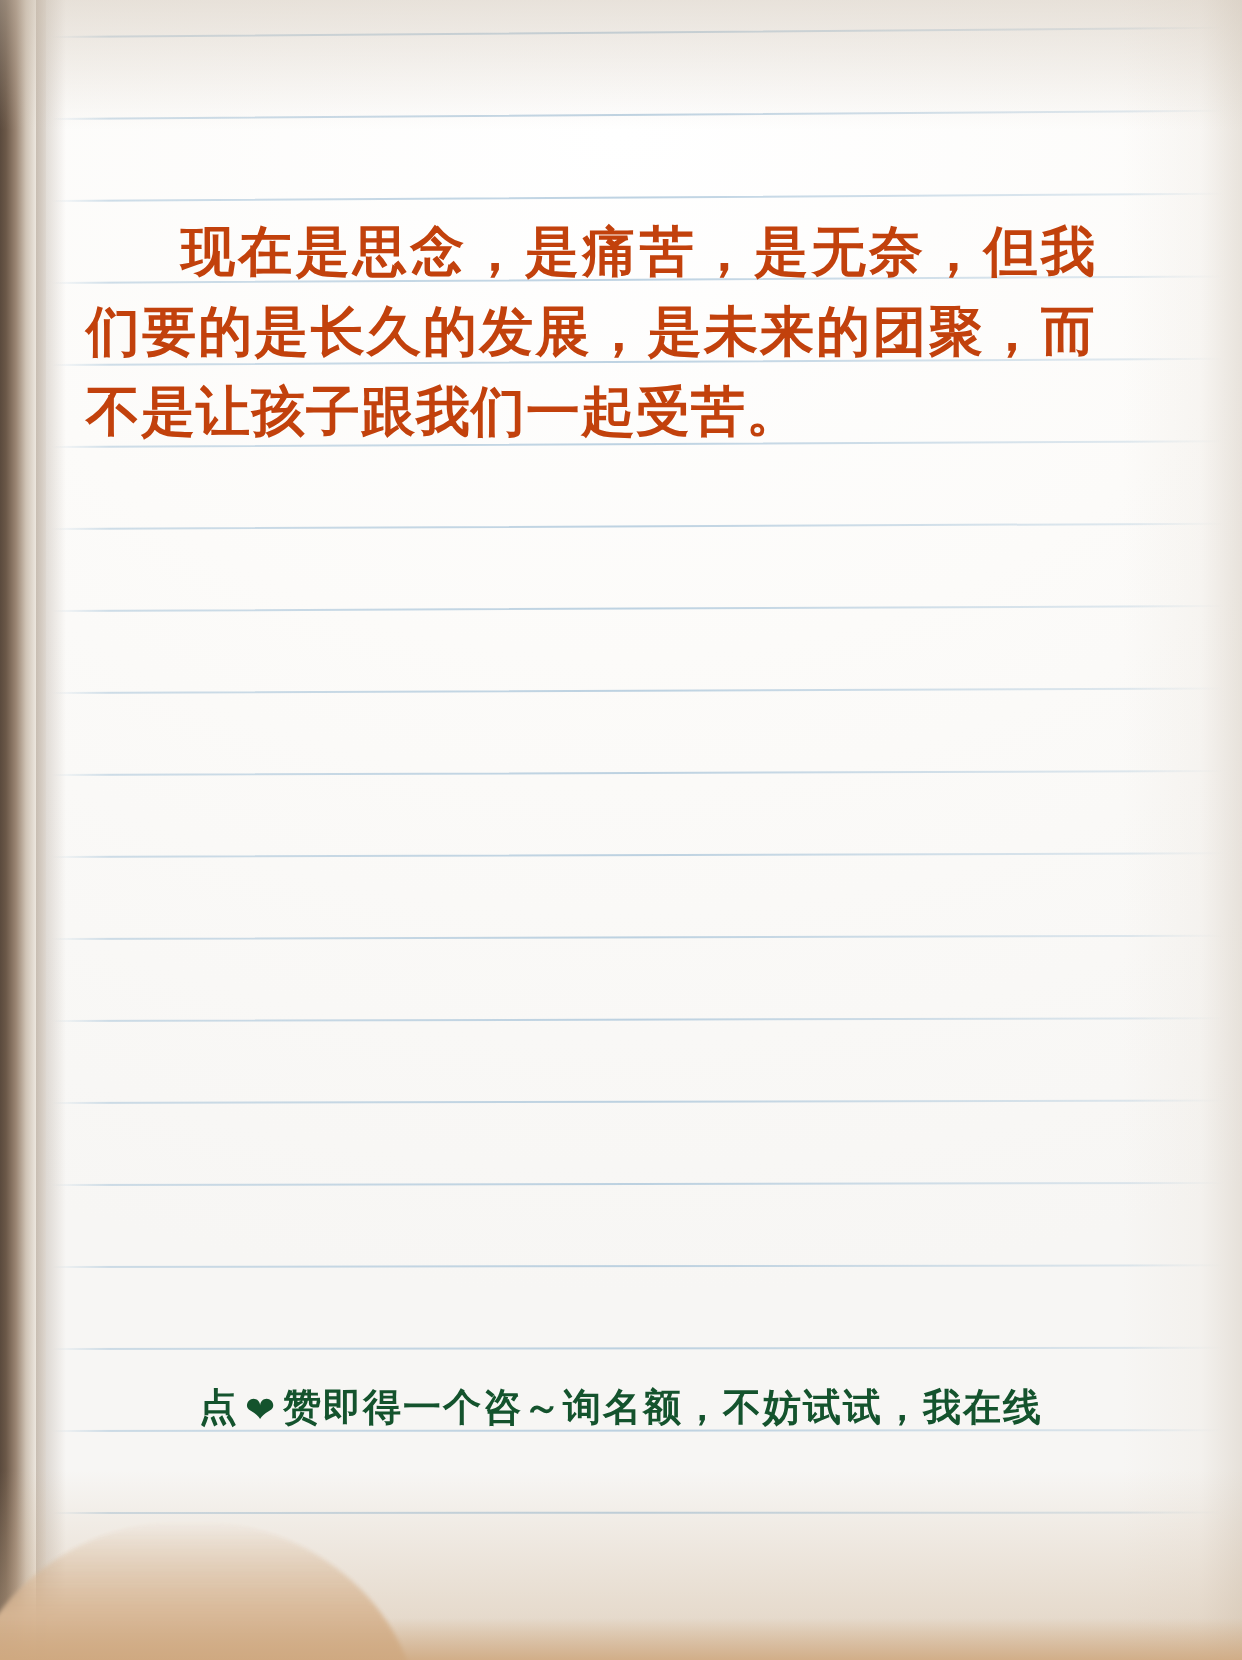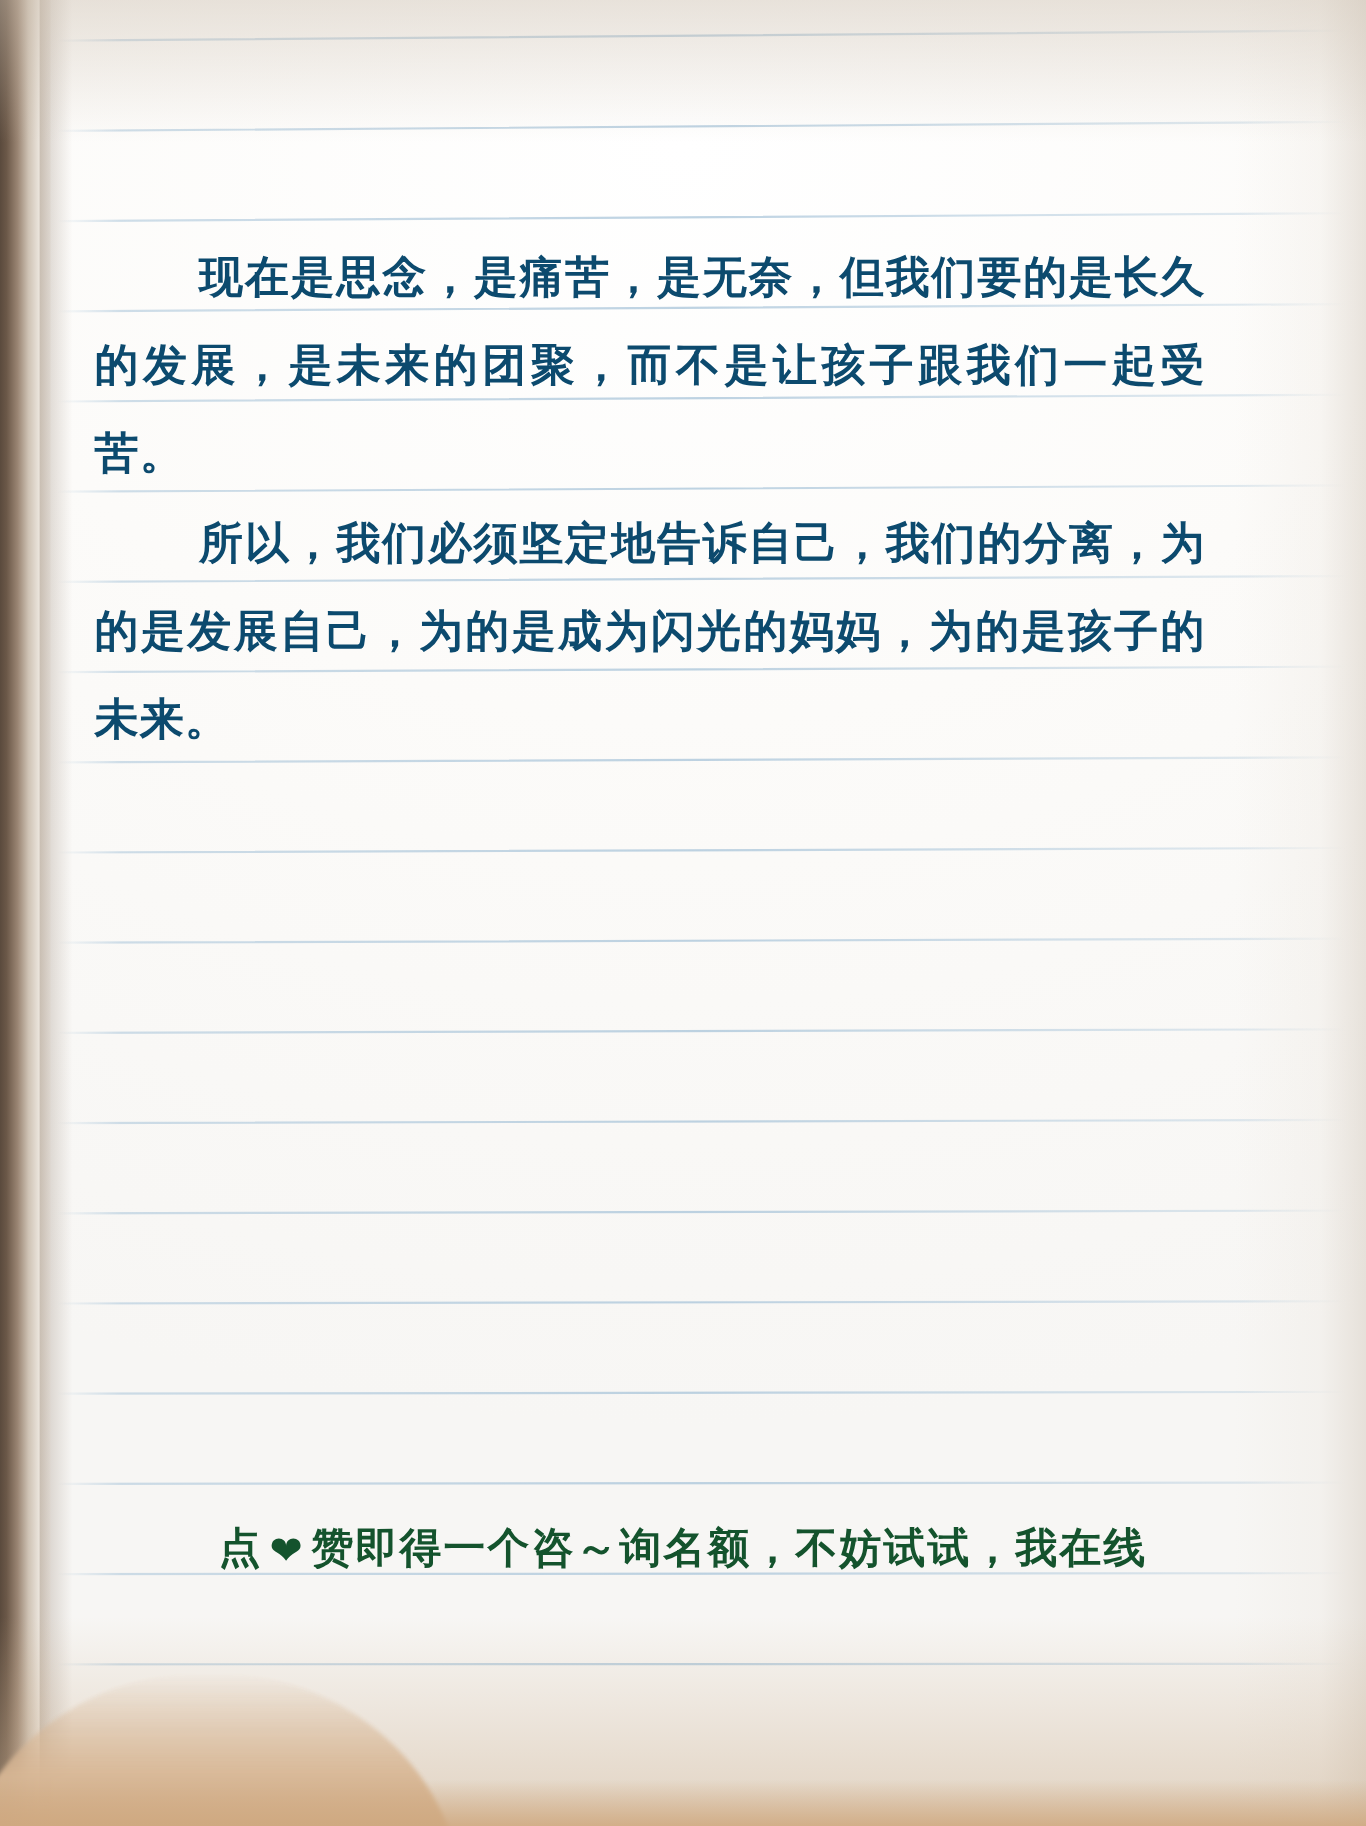--- a/index.html
+++ b/index.html
@@ -110,22 +110,22 @@
   .content {
     position: absolute;
     left: 86px;
     top: 212px;
     width: 1010px;
   }
   .para {
     margin: 0 0 2px 0;
     font-family: "DejaVu Sans", "Liberation Sans", sans-serif;
     font-weight: bold;
-    color: #0c4a6e;
-    font-size: 40px;
+    color: #c2410c;
+    font-size: 54px;
     line-height: 80px;
     letter-spacing: 1px;
     text-indent: 95px;
     text-align: justify;
     text-justify: inter-character;
   }
   .para.short { text-align: left; }
 
   
   .footer {
@@ -169,21 +169,20 @@
     <div class="rule" style="top:1102px;transform: rotate(-0.12deg);"></div>
     <div class="rule" style="top:1184px;transform: rotate(-0.10deg);"></div>
     <div class="rule" style="top:1266px;transform: rotate(-0.08deg);"></div>
     <div class="rule" style="top:1348px;transform: rotate(-0.06deg);"></div>
     <div class="rule" style="top:1430px;transform: rotate(-0.04deg);"></div>
     <div class="rule" style="top:1512px;transform: rotate(-0.02deg);"></div>
   </div>
 
   <div class="content">
     <p class="para">现在是思念，是痛苦，是无奈，但我们要的是长久的发展，是未来的团聚，而不是让孩子跟我们一起受苦。</p>
-    <p class="para">所以，我们必须坚定地告诉自己，我们的分离，为的是发展自己，为的是成为闪光的妈妈，为的是孩子的未来。</p>
   </div>
 
   <div class="footer">
     <span>点</span><span class="heart">❤</span><span>赞即得一个咨～询名额，不妨试试，我在线</span>
   </div>
 
   <div class="left-page-sliver"></div>
   <div class="binding-shadow"></div>
   <div class="spine-edge"></div>
   <div class="right-curve"></div>

